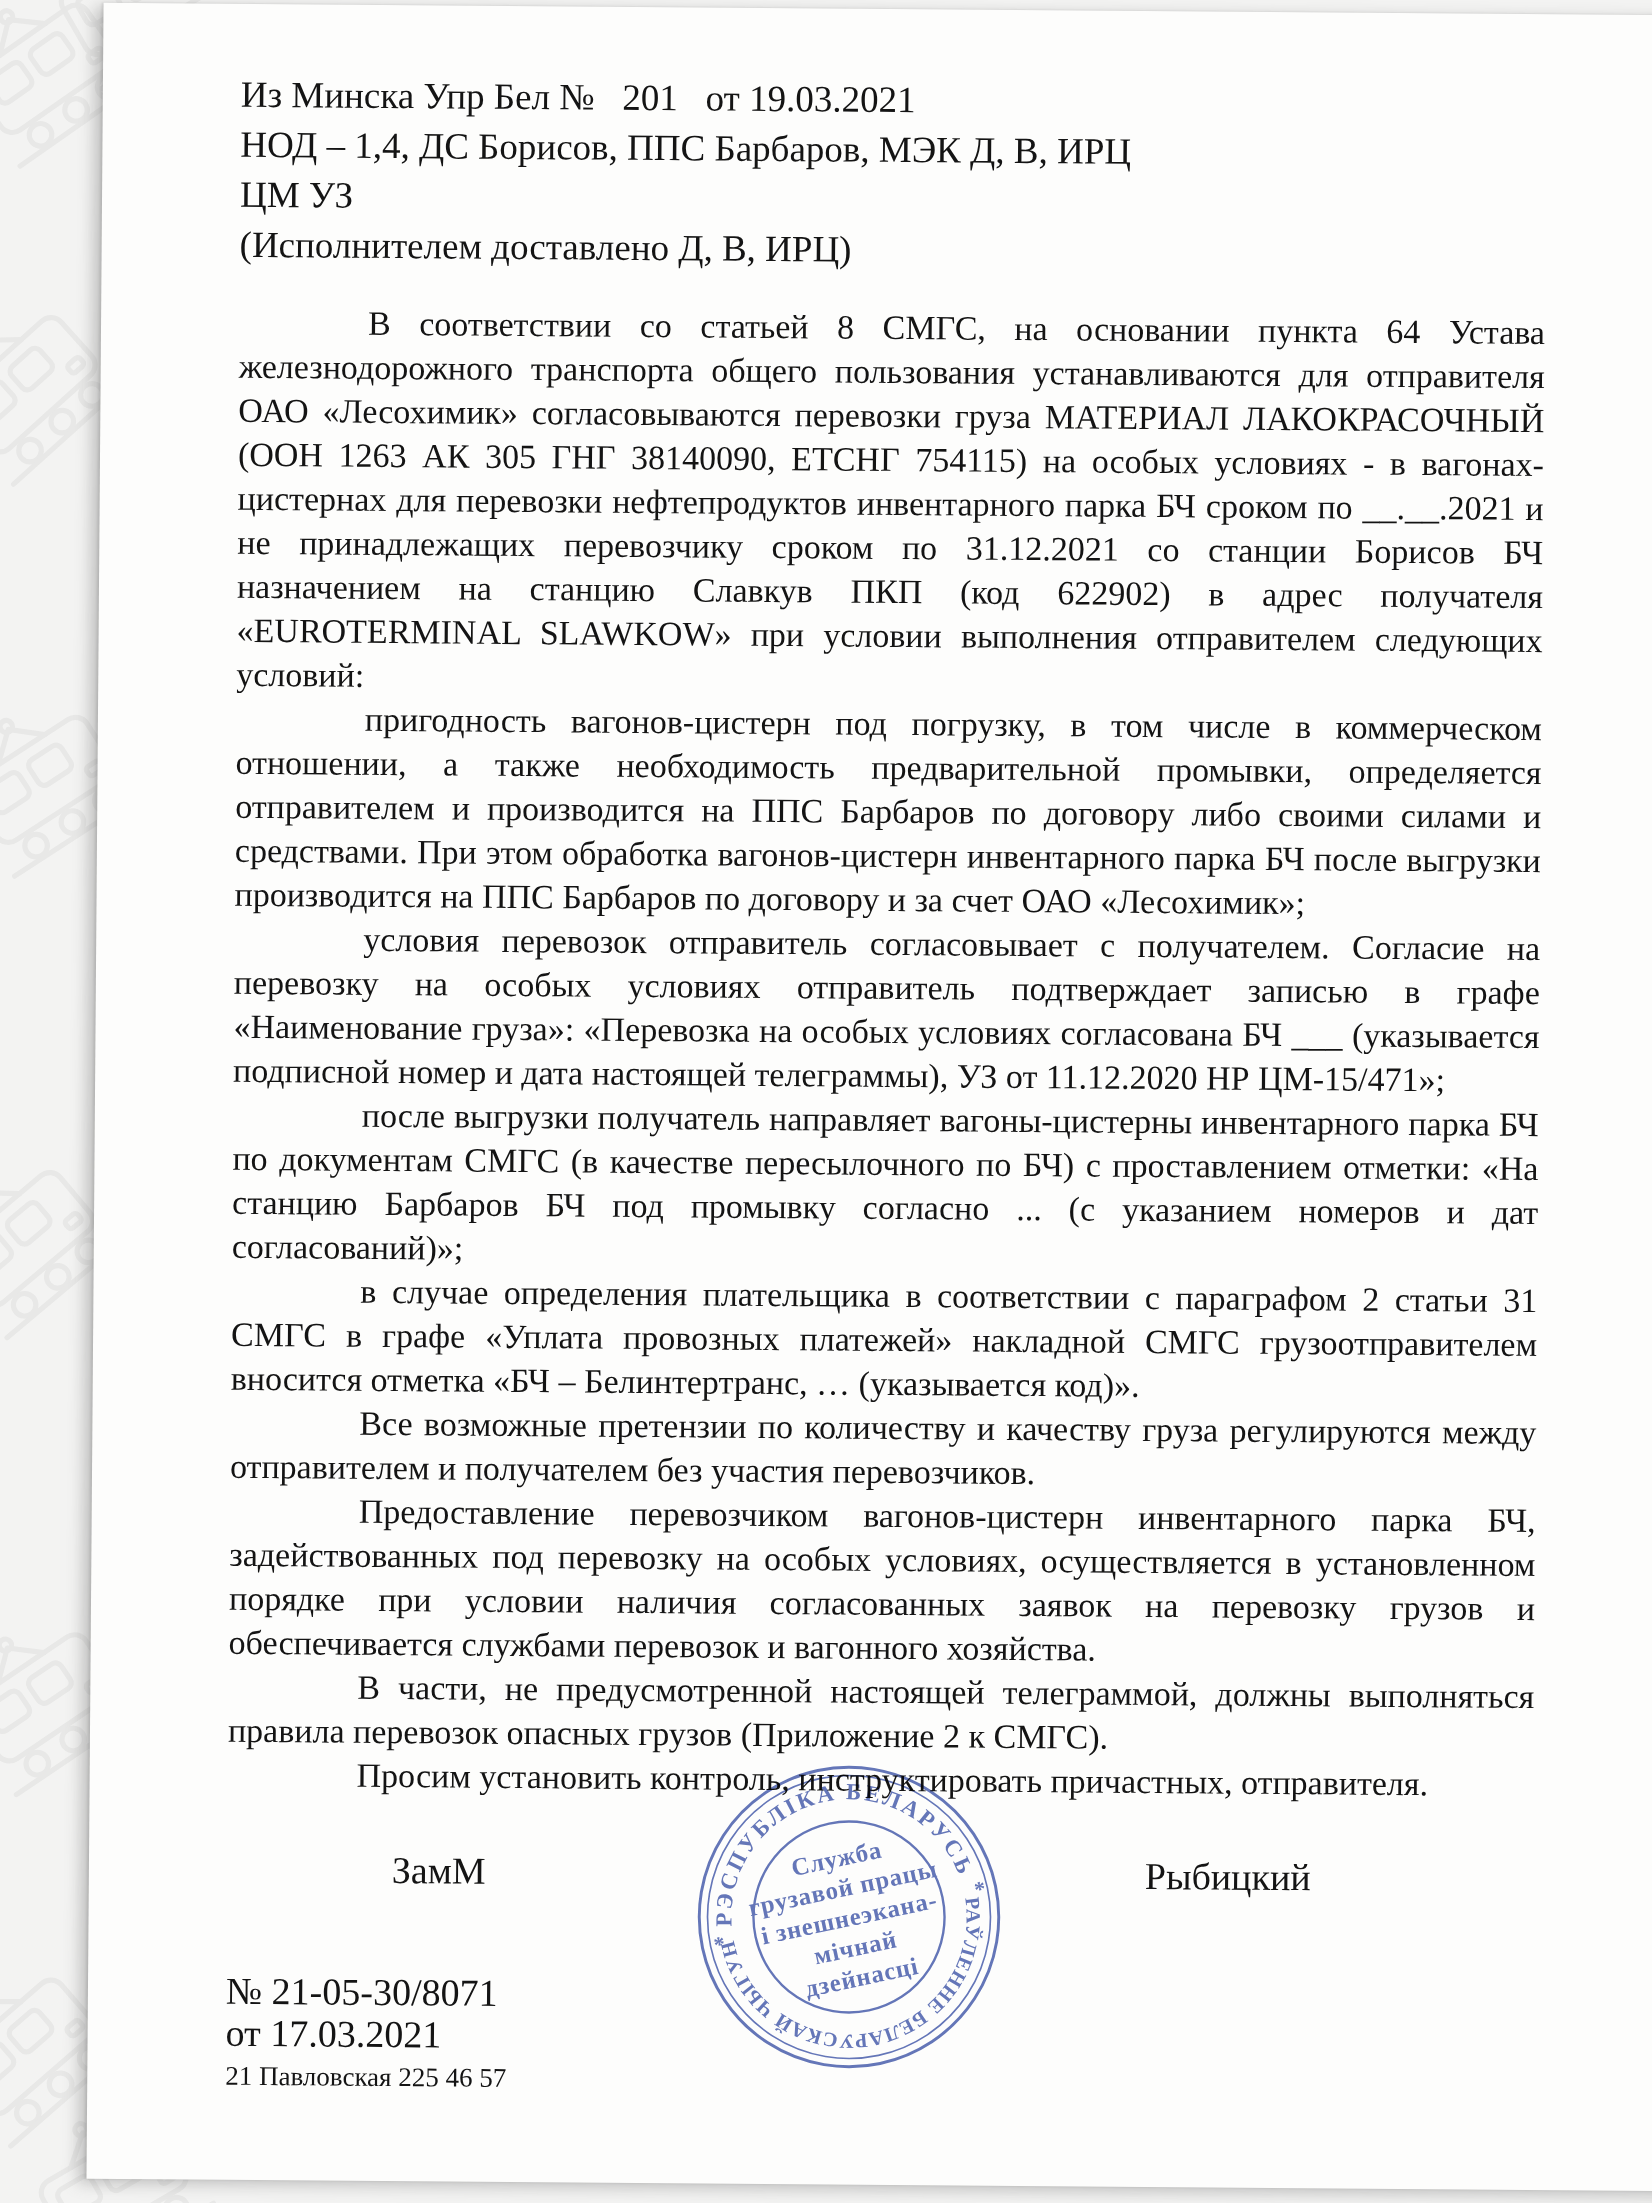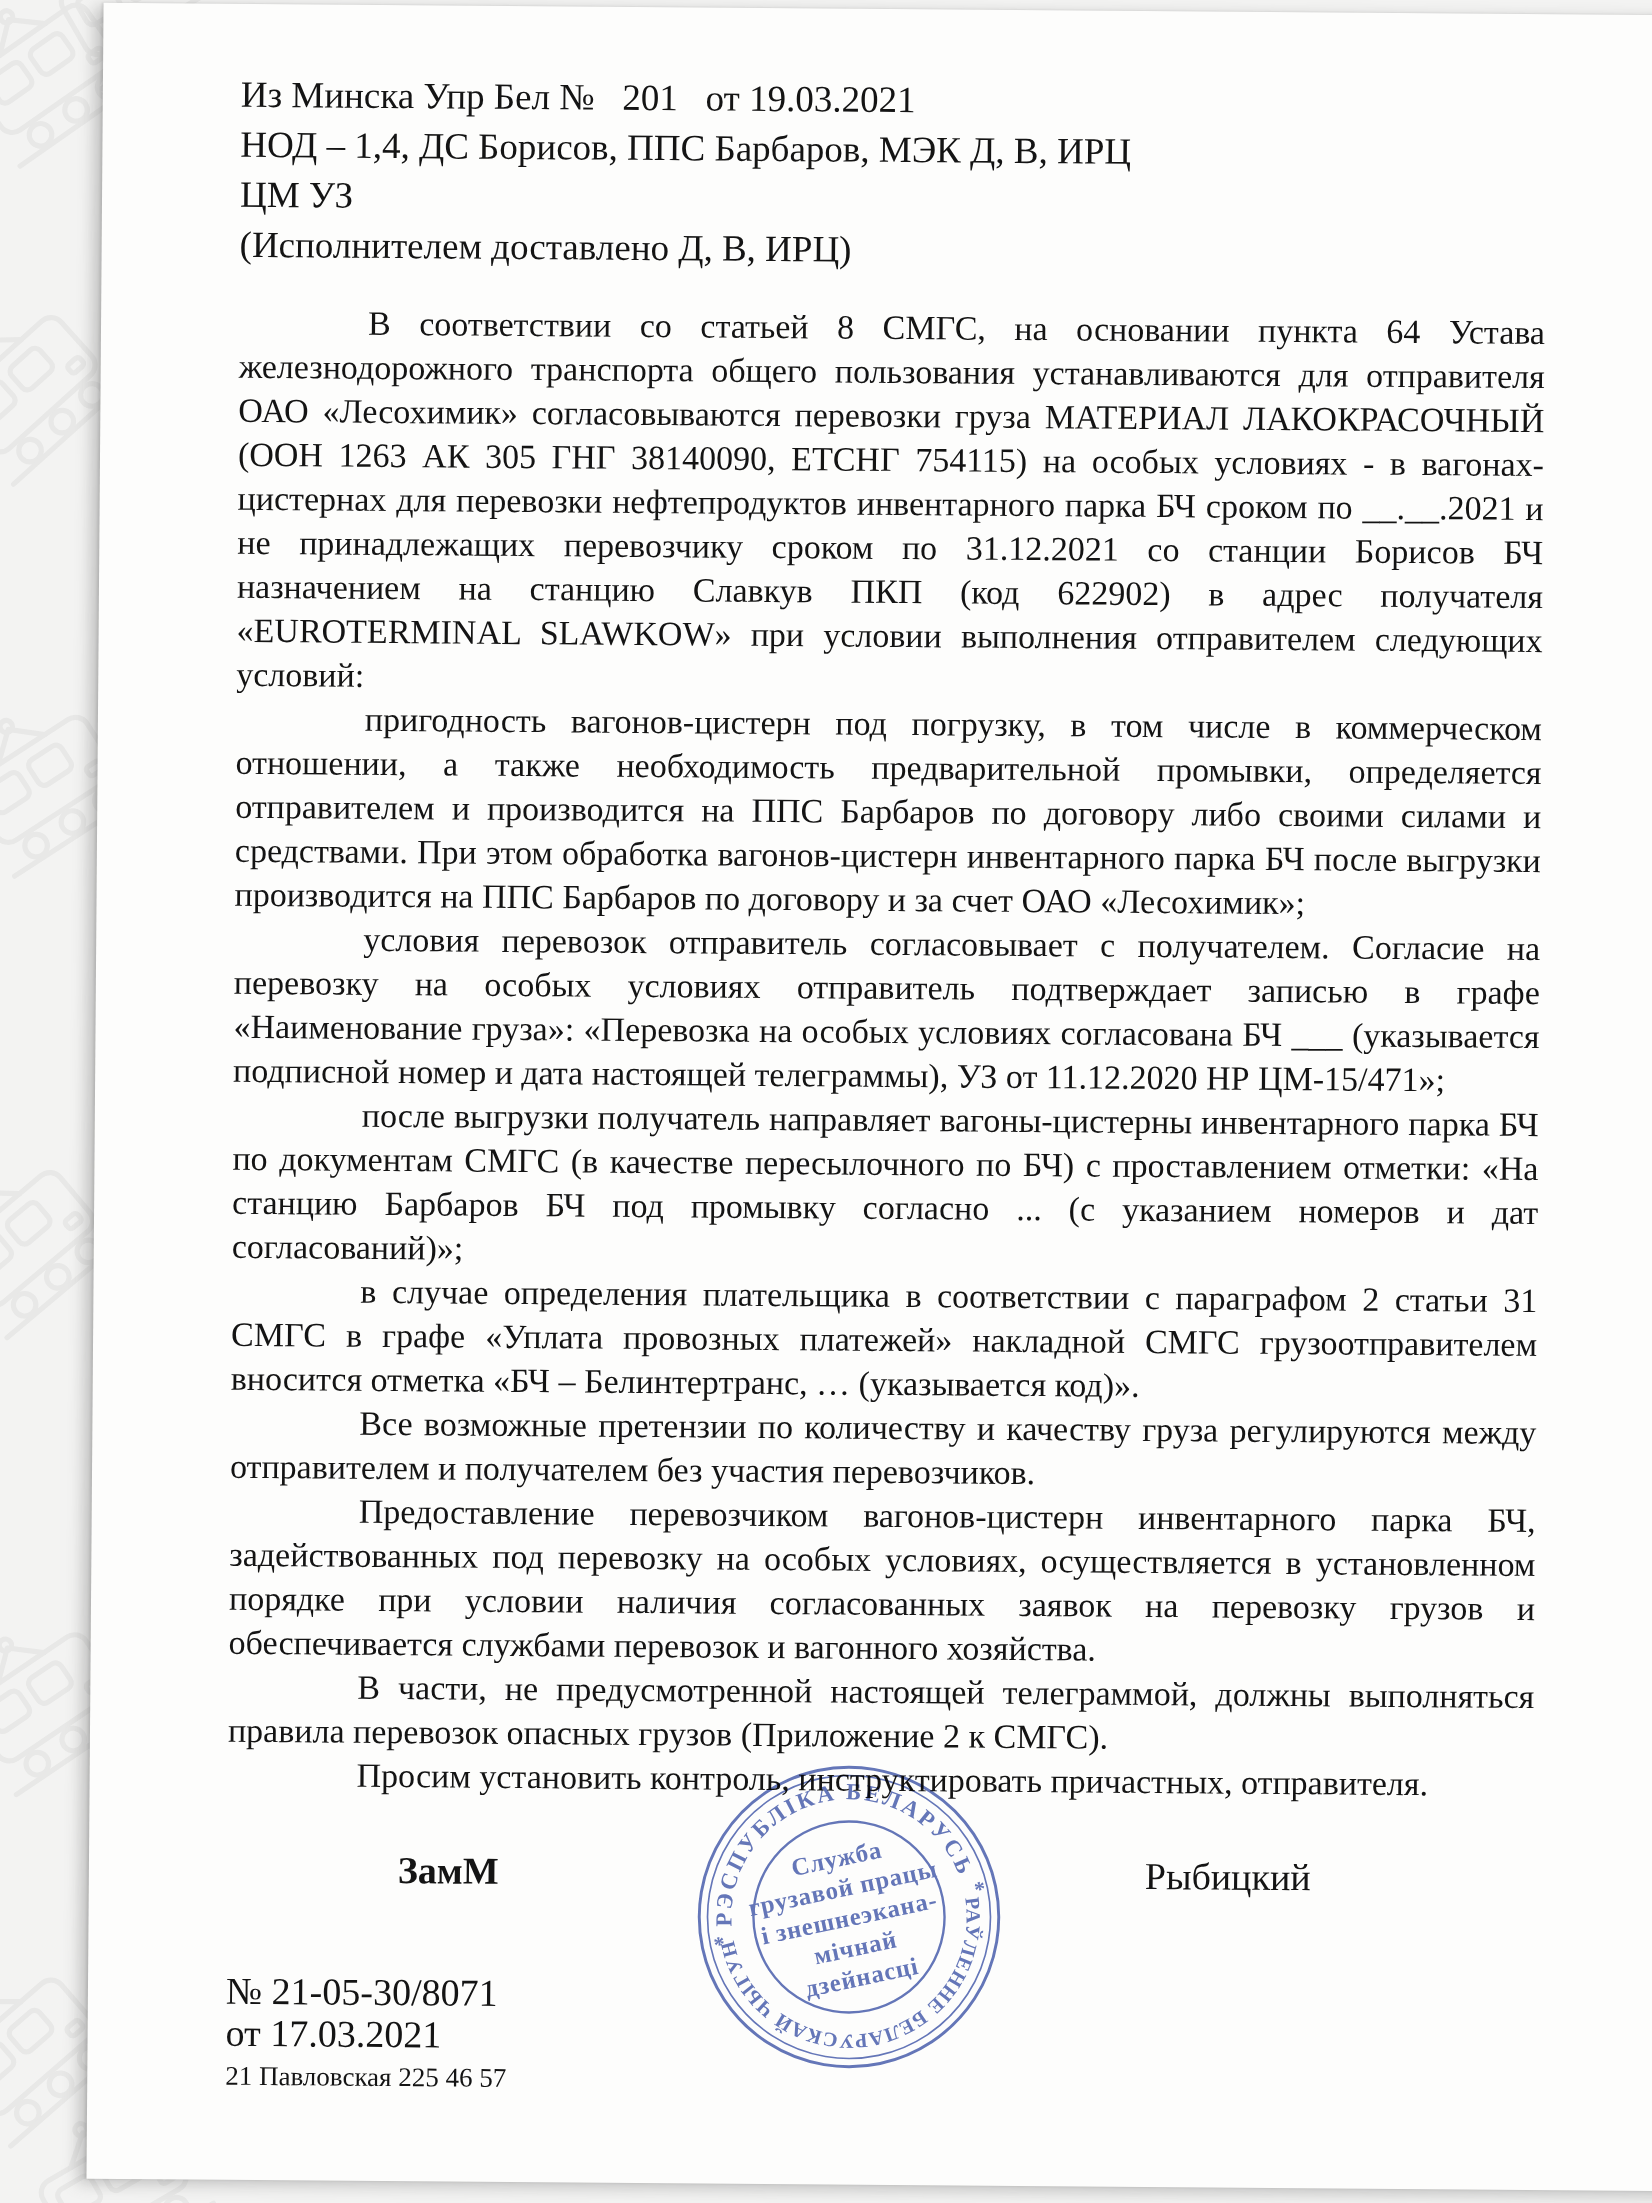--- a/index.html
+++ b/index.html
@@ -49,21 +49,21 @@
   .sigrow{
     position:relative;
     height:88px;
     margin-top:24px;
   }
   .sig{
     position:absolute;
     top:26px;
     font-size:38px;
   }
-  .sig-left{left:171px;font-weight:bold;}
+  .sig-left{left:165px;}
   .sig-right{left:918px;}
   .refblock{margin-top:61px;}
   .ref-no,.ref-date{font-size:38px;line-height:42px;}
   .ref-contact{font-size:27px;line-height:37px;margin-top:3.7px;}
   
   .stamp{
     position:absolute;
     left:691px;top:1759px;
     width:316px;height:316px;
     transform:rotate(-12deg);

